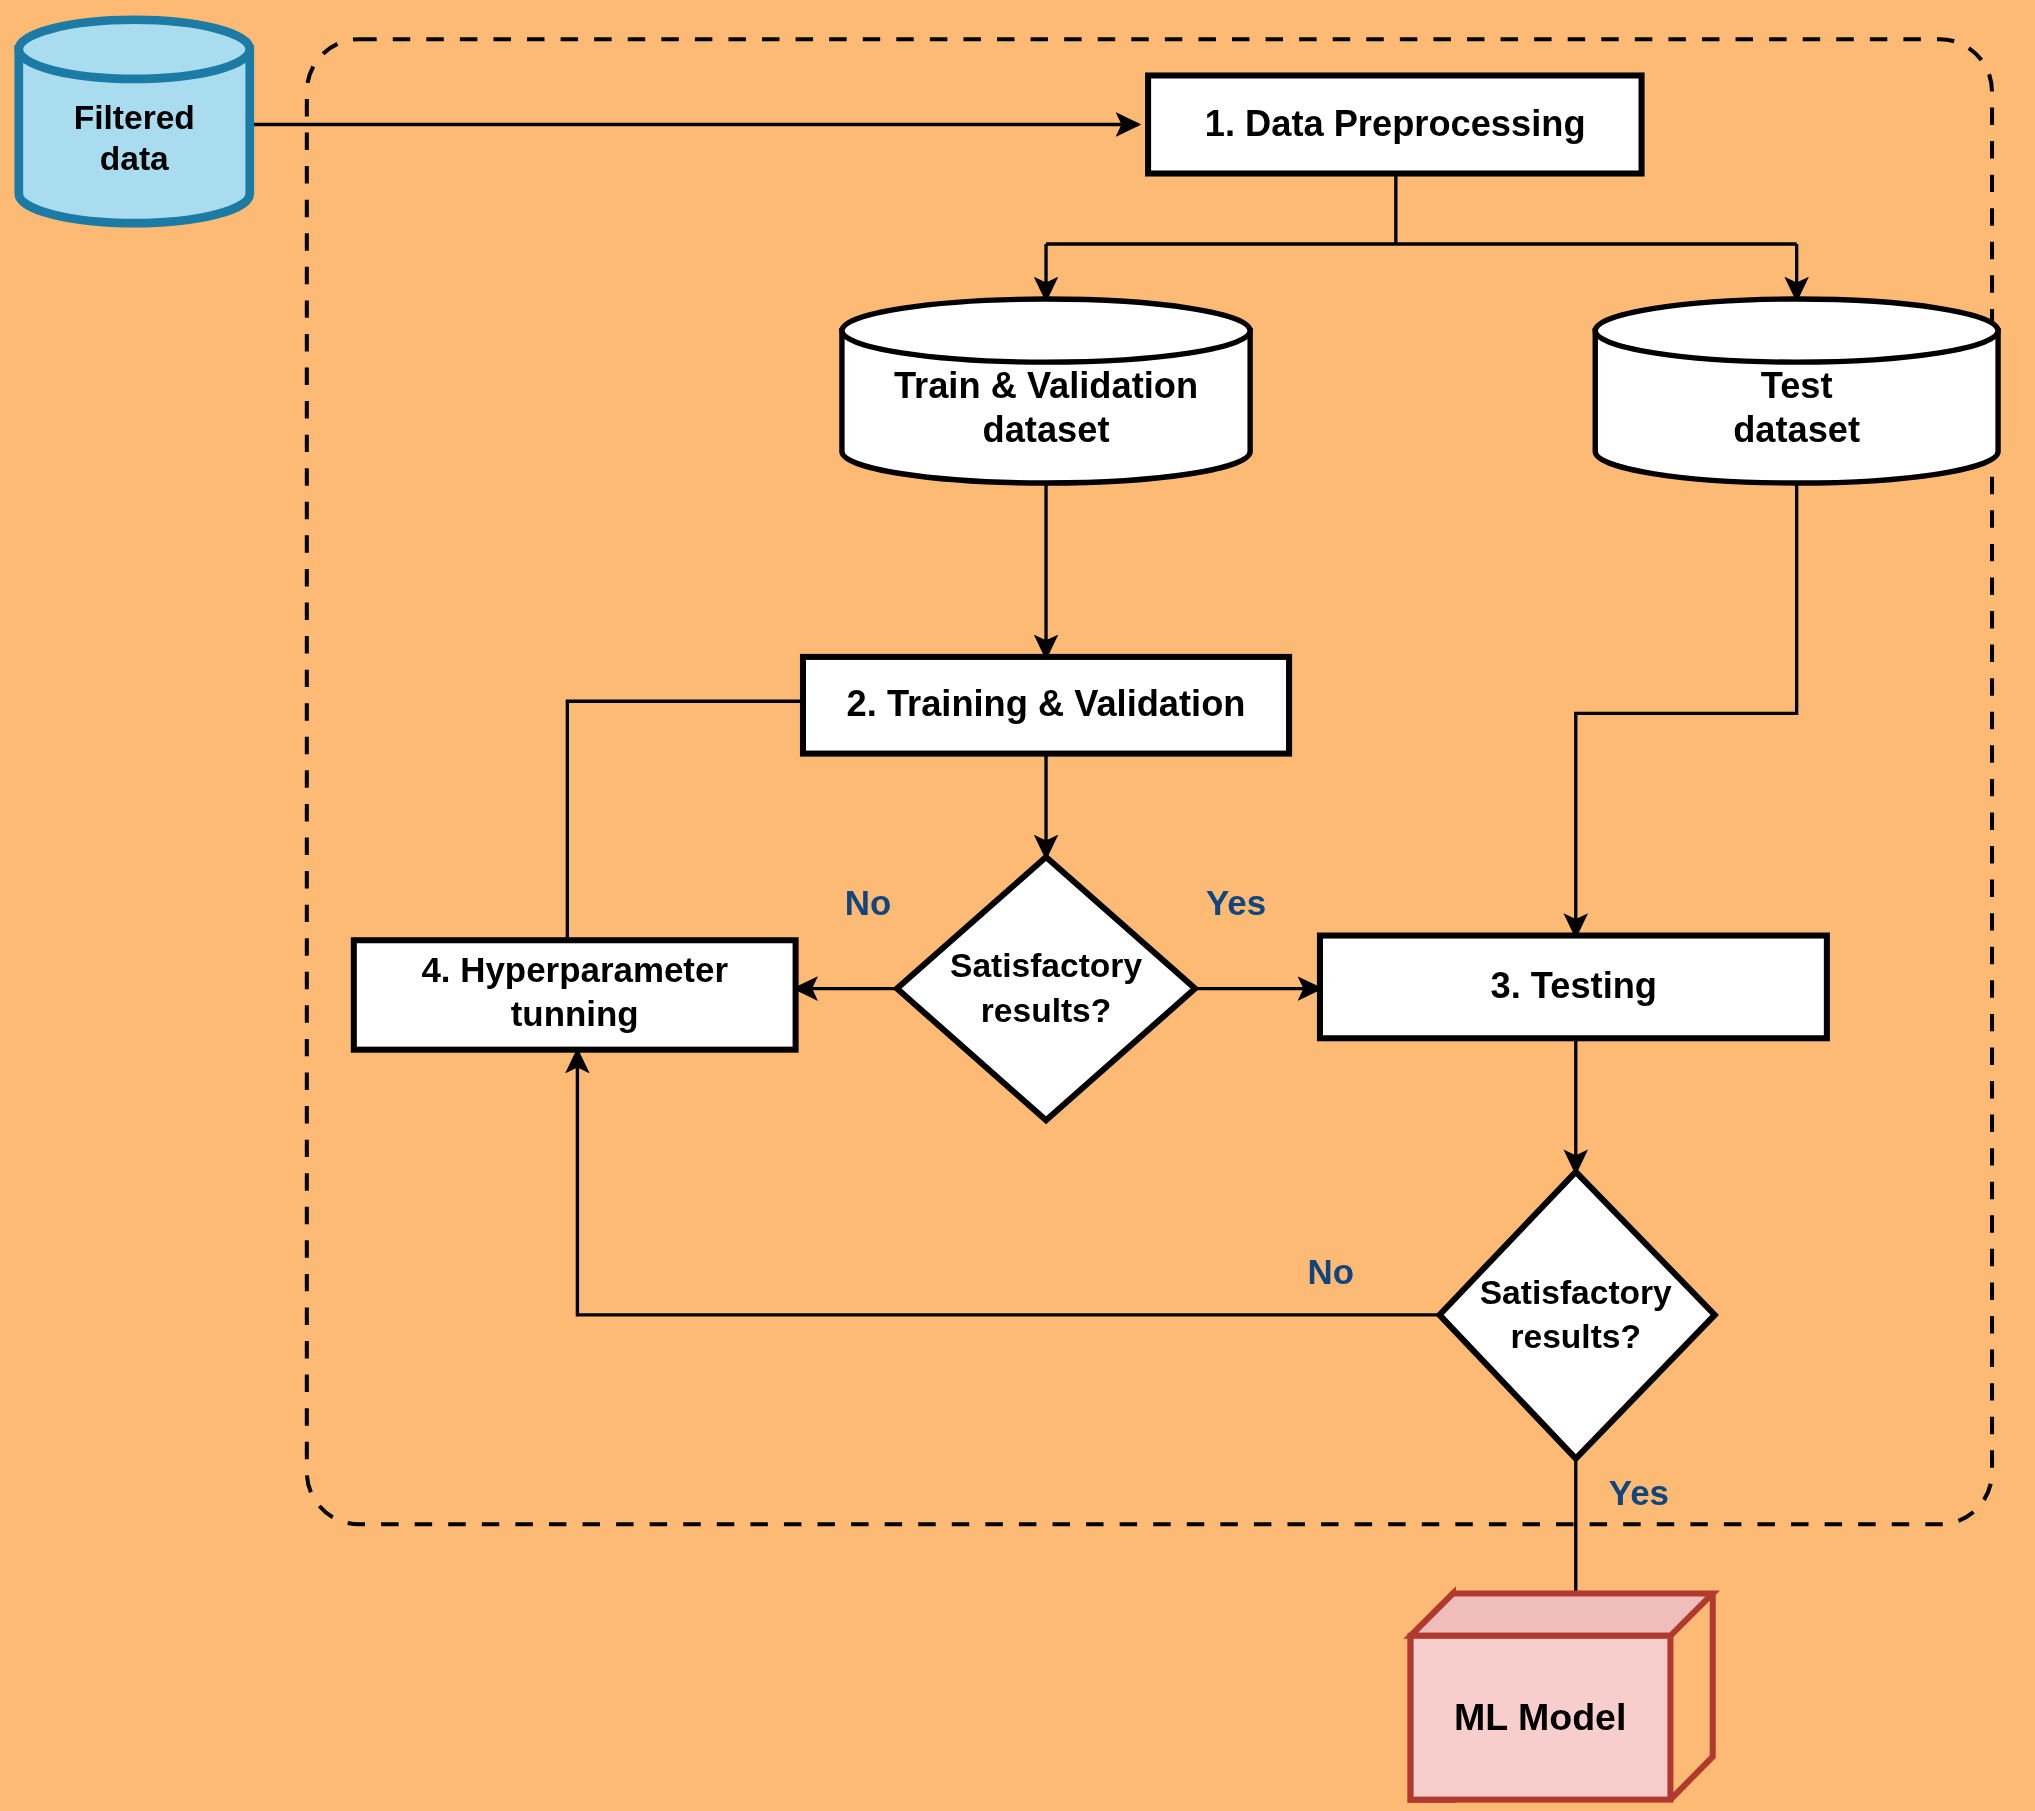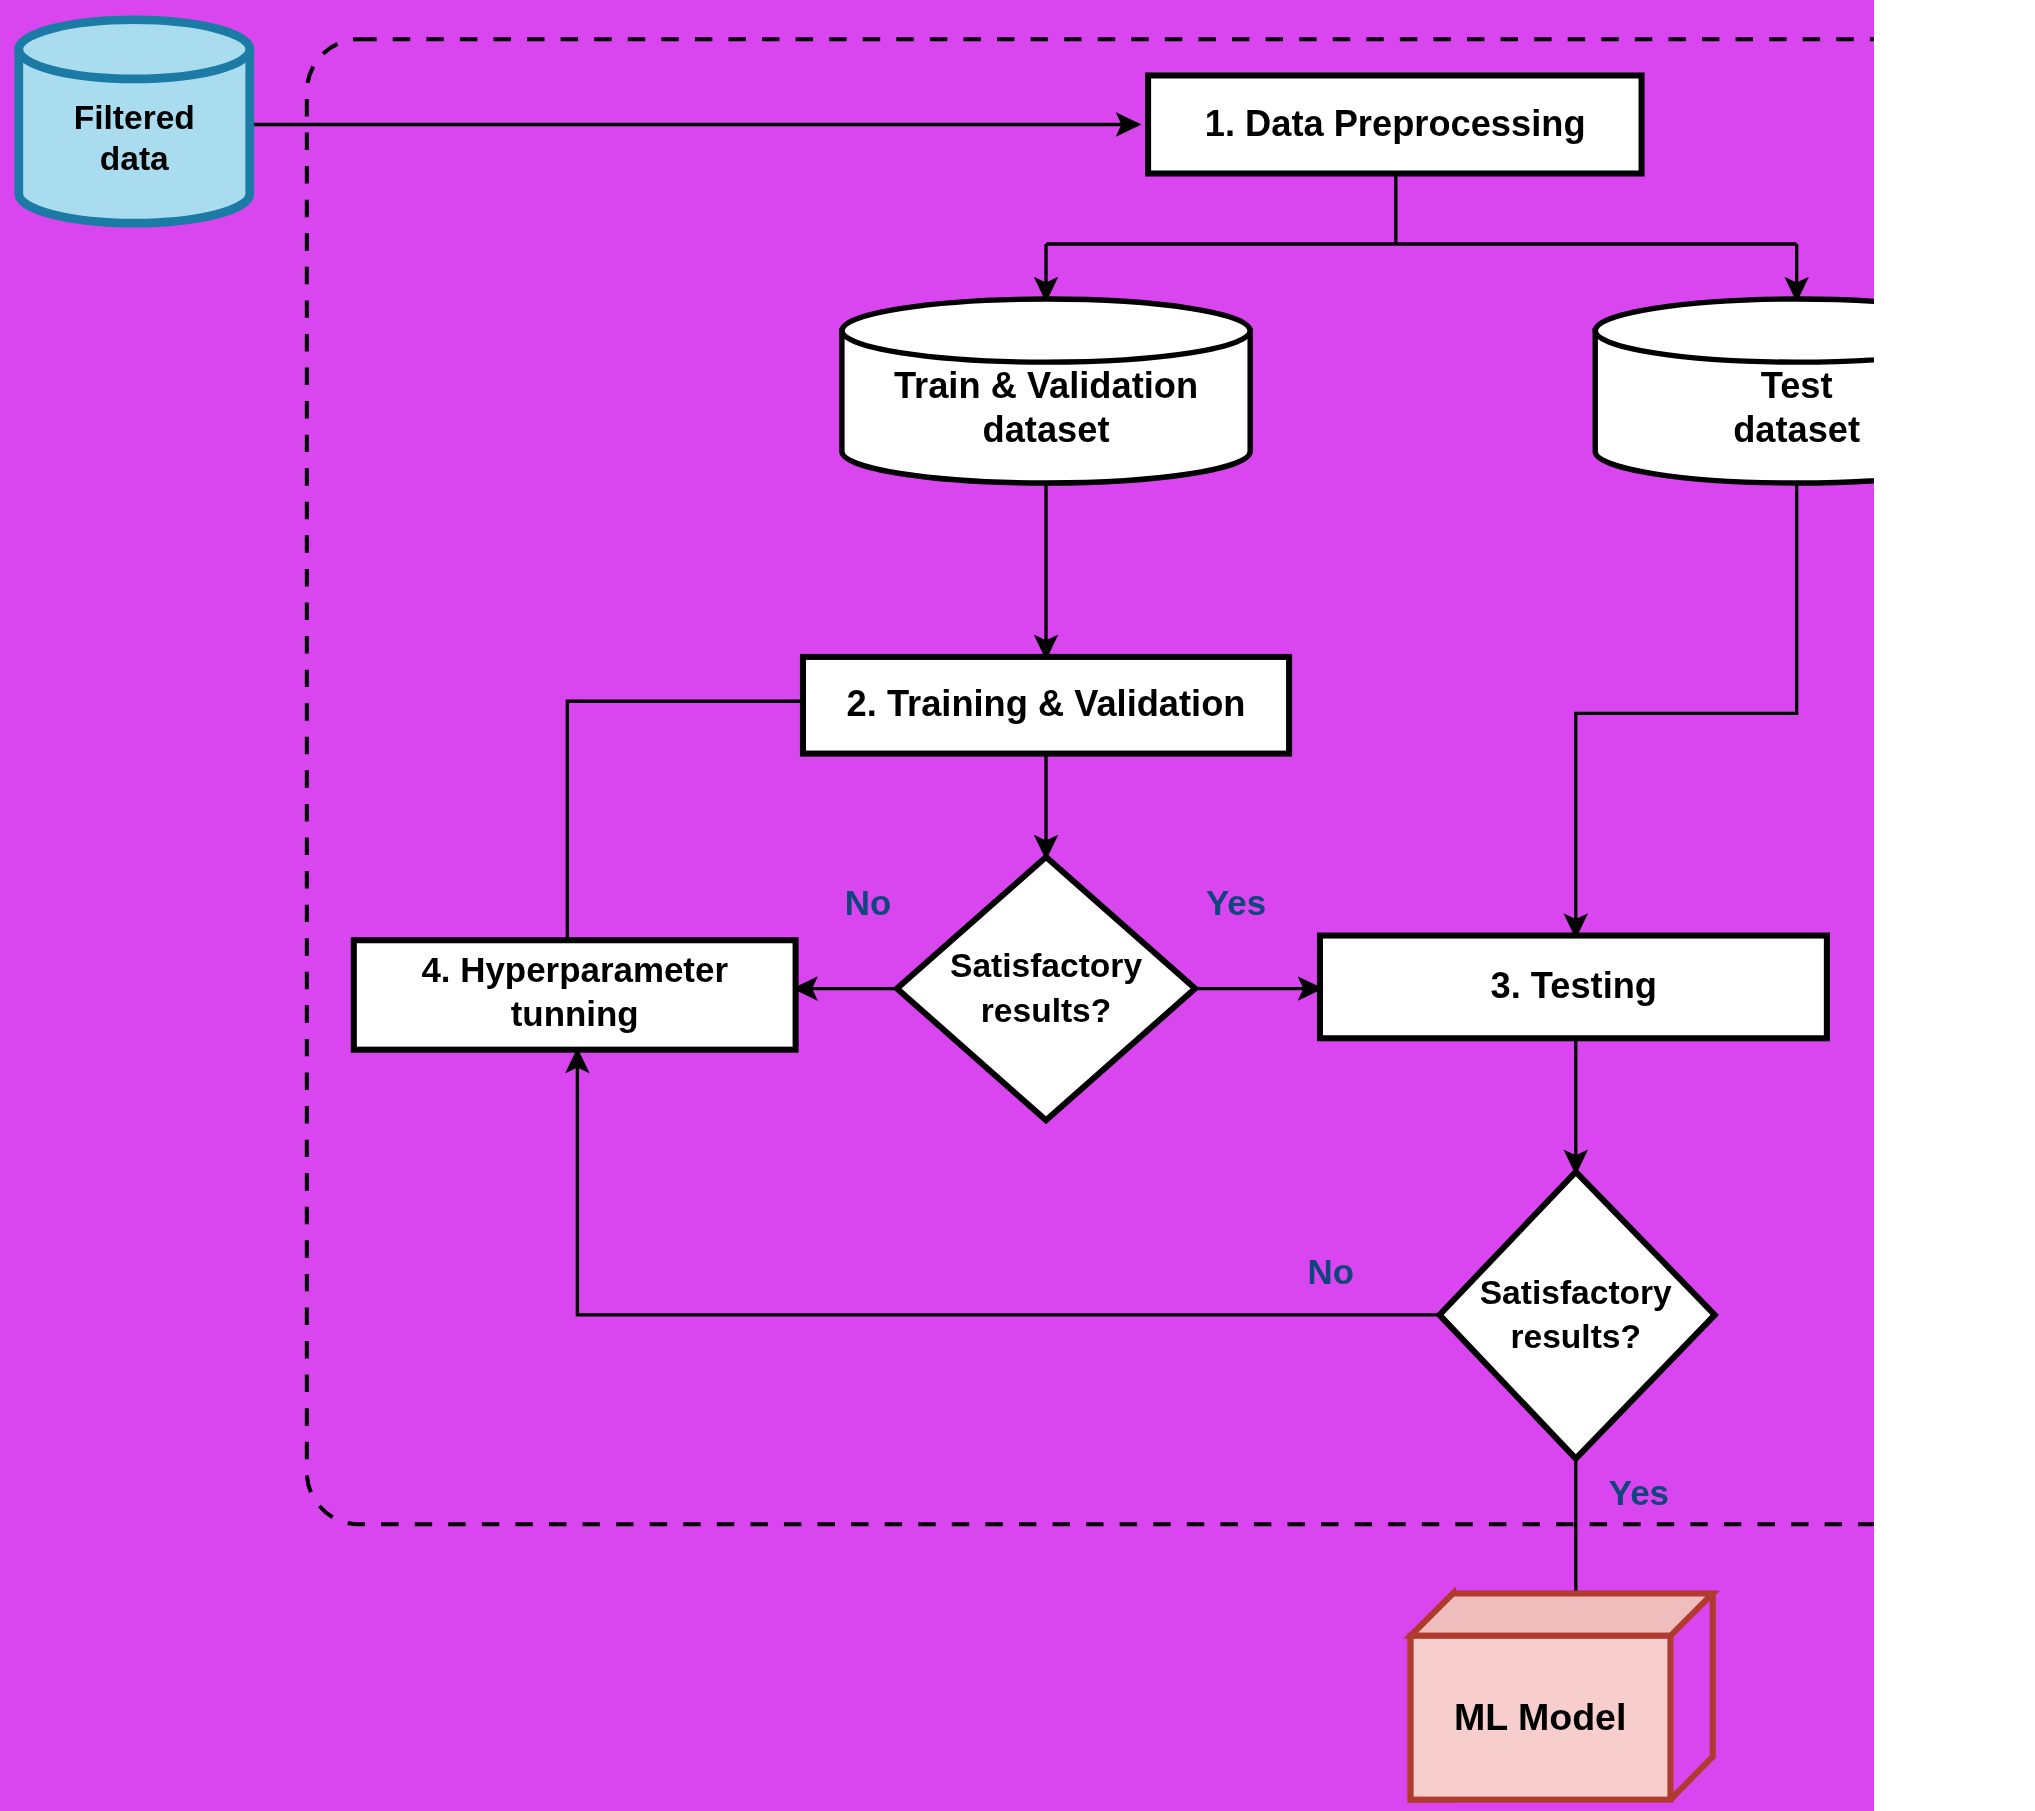--- a/index.html
+++ b/index.html
@@ -1,17 +1,17 @@
 <!DOCTYPE html>
 <html style="font-size:10.7px"><head>
 <meta charset="utf-8">
 <style>
   html,body{margin:0;padding:0;background:#ffffff;}
   body{font-family:"Liberation Sans",sans-serif;}
-  #stage{position:relative;width:1874px;height:1812px;background:#d946ef;overflow:hidden;}
+  #stage{position:relative;width:2035px;height:1812px;background:#fdba74;overflow:hidden;}
   svg{position:absolute;left:0;top:0;width:2035px;height:1812px;}
   .node-label{
     font-family:"Liberation Sans",sans-serif;
     font-weight:bold;
     fill:#000000;
     text-anchor:middle;
     dominant-baseline:middle;
   }
   .branch-label{
     font-family:"Liberation Sans",sans-serif;

